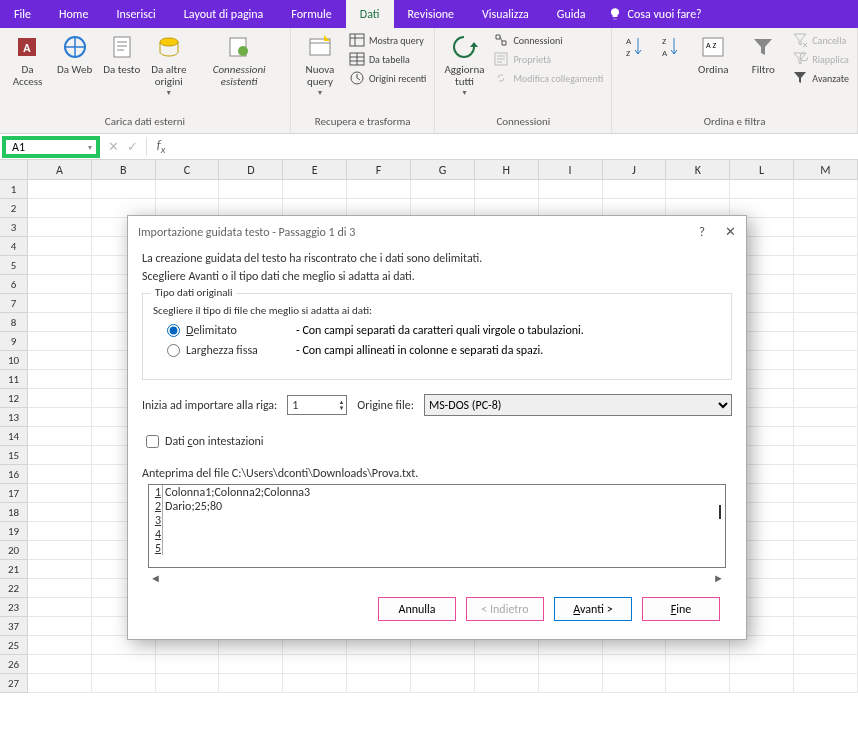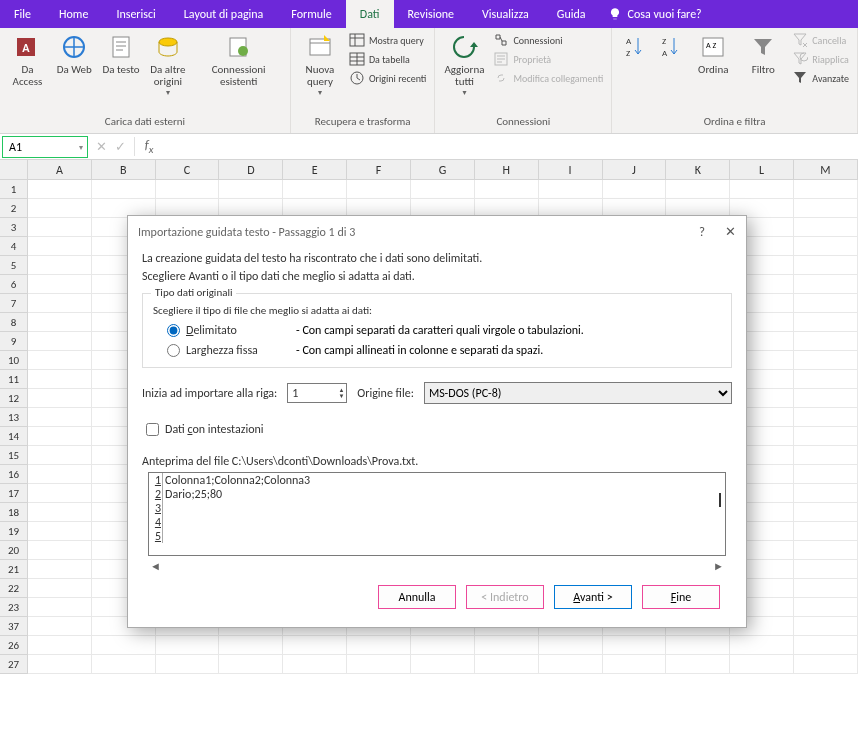--- a/index.html
+++ b/index.html
@@ -17,25 +17,25 @@
 .group { display: flex; flex-direction: column; border-right: 1px solid #e1dfdd; padding: 4px 8px 2px; }
 .group .buttons { display: flex; gap: 8px; flex: 1; align-items: flex-start; }
 .group .label { text-align: center; font-size: 11px; color: #595959; padding-bottom: 2px; height: 16px; }
 .bigbtn { display: flex; flex-direction: column; align-items: center; width: 42px; font-size: 11px; color: #444; text-align: center; line-height: 1.1; cursor: pointer; }
 .bigbtn .ico { width: 30px; height: 30px; display: flex; align-items: center; justify-content: center; margin-bottom: 2px; }
 .bigbtn .caret { font-size: 8px; color: #666; }
 .smallbtns { display: flex; flex-direction: column; gap: 3px; font-size: 10px; color: #444; }
 .smallbtns .sb { display: flex; align-items: center; gap: 4px; cursor: pointer; white-space: nowrap; }
 .smallbtns .sb.disabled { color: #b0b0b0; }
 .smallbtns .sb .sico { width: 16px; height: 16px; flex-shrink: 0; }
-.wide { width: auto; }
+.wide { width: auto; font-style: italic; }
 
 
 .formulabar { display: flex; align-items: center; height: 26px; border-bottom: 1px solid #d5d5d5; font-size: 12px; }
-.namebox { width: 86px; border: 1px solid #22c55e; padding-left: 6px; height: 22px; display: flex; align-items: center; justify-content: space-between; padding-right: 4px; margin-left: 2px; }
+.namebox { width: 98px; border: 4px solid #22c55e; padding-left: 6px; height: 22px; display: flex; align-items: center; justify-content: space-between; padding-right: 4px; margin-left: 2px; }
 .namebox .dd { font-size: 8px; color: #888; }
 .fxicons { display: flex; align-items: center; padding: 0 8px; gap: 8px; color: #bbb; font-size: 13px; }
 .fxicons .fx { font-style: italic; color: #666; padding-left: 10px; border-left: 1px solid #e0e0e0; }
 .fxinput { flex:1; }
 
 
 .grid { position: relative; }
 .colheaders { display: flex; height: 20px; background: #efefef; border-bottom: 1px solid #d4d4d4; font-size: 12px; color: #333; }
 .colheaders .corner { width: 28px; border-right: 1px solid #d4d4d4; }
 .colheaders .ch { width: 64px; border-right: 1px solid #d4d4d4; text-align: center; line-height: 20px; }
@@ -43,21 +43,21 @@
 .rows .rh { width: 28px; background: #efefef; border-right: 1px solid #d4d4d4; border-bottom: 1px solid #d4d4d4; text-align: center; font-size: 11px; color: #333; line-height: 19px; }
 .rows .cell { width: 64px; border-right: 1px solid #e8e8e8; border-bottom: 1px solid #e8e8e8; }
 
 
 .dialog { position: absolute; left: 127px; top: 215px; width: 620px; background: #fff; border: 1px solid #aaa; box-shadow: 4px 4px 18px rgba(0,0,0,0.35); font-size: 12px; color: #333; }
 .dlg-title { display: flex; align-items: center; justify-content: space-between; padding: 8px 10px; color: #666; }
 .dlg-title .ops { display: flex; gap: 20px; font-size: 13px; color: #555; }
 .dlg-title .ops span { cursor: pointer; }
 .dlg-body { padding: 0 14px 14px; }
 .dlg-body p { margin: 4px 0; font-size: 12px; }
-.fieldset { border: 1px solid #ddd; margin: 10px 0 14px; padding: 6px 10px 10px; position: relative; }
+.fieldset { border: 1px solid #ddd; margin: 10px 0 14px; padding: 6px 10px 22px; position: relative; }
 .fieldset .legend { position: absolute; top: -8px; left: 8px; background:#fff; padding: 0 4px; font-size: 11px; }
 .radio-row { display: flex; align-items: center; gap: 6px; margin: 6px 0 0 14px; font-size: 12px; }
 .radio-row input { accent-color: #0067c0; }
 .radio-row .desc { margin-left: 12px; color: #000000; }
 .dlg-row { display: flex; align-items: center; gap: 10px; margin: 8px 0 18px; }
 .dlg-row .spin { width: 60px; border: 1px solid #7a7a7a; height: 20px; display: flex; align-items: center; justify-content: space-between; padding: 0 2px 0 4px; }
 .dlg-row .spin .spb { display: flex; flex-direction: column; font-size: 6px; line-height: 6px; color: #444; }
 .dlg-row select { flex: 1; height: 22px; border: 1px solid #7a7a7a; font-size: 12px; }
 .chk-row { display: flex; align-items: center; gap: 6px; margin: 10px 0 18px 4px; }
 .preview-label { margin: 0 0 6px 6px; font-size: 12px; }
@@ -697,20 +697,36 @@
         <div class="cell"></div>
         <div class="cell"></div>
         <div class="cell"></div>
         <div class="cell"></div>
         <div class="cell"></div>
         <div class="cell"></div>
         <div class="cell"></div>
         <div class="cell"></div>
       </div>
       <div class="row">
+        <div class="rh">25</div>
+        <div class="cell"></div>
+        <div class="cell"></div>
+        <div class="cell"></div>
+        <div class="cell"></div>
+        <div class="cell"></div>
+        <div class="cell"></div>
+        <div class="cell"></div>
+        <div class="cell"></div>
+        <div class="cell"></div>
+        <div class="cell"></div>
+        <div class="cell"></div>
+        <div class="cell"></div>
+        <div class="cell"></div>
+      </div>
+      <div class="row">
         <div class="rh">26</div>
         <div class="cell"></div>
         <div class="cell"></div>
         <div class="cell"></div>
         <div class="cell"></div>
         <div class="cell"></div>
         <div class="cell"></div>
         <div class="cell"></div>
         <div class="cell"></div>
         <div class="cell"></div>

